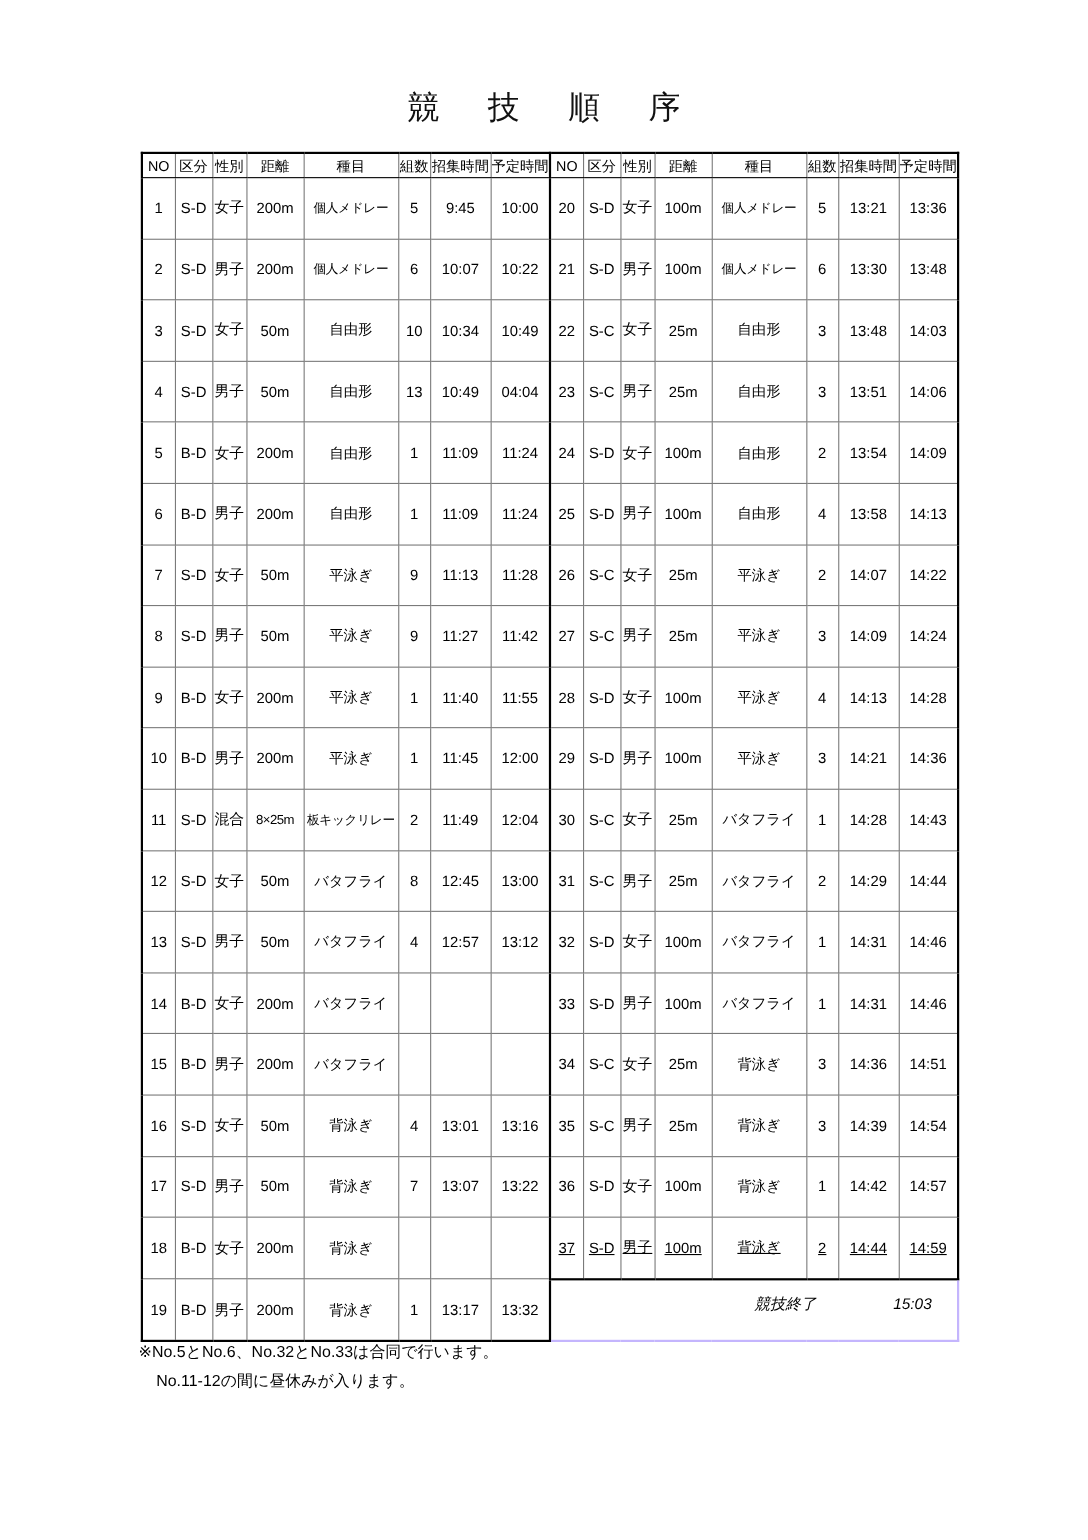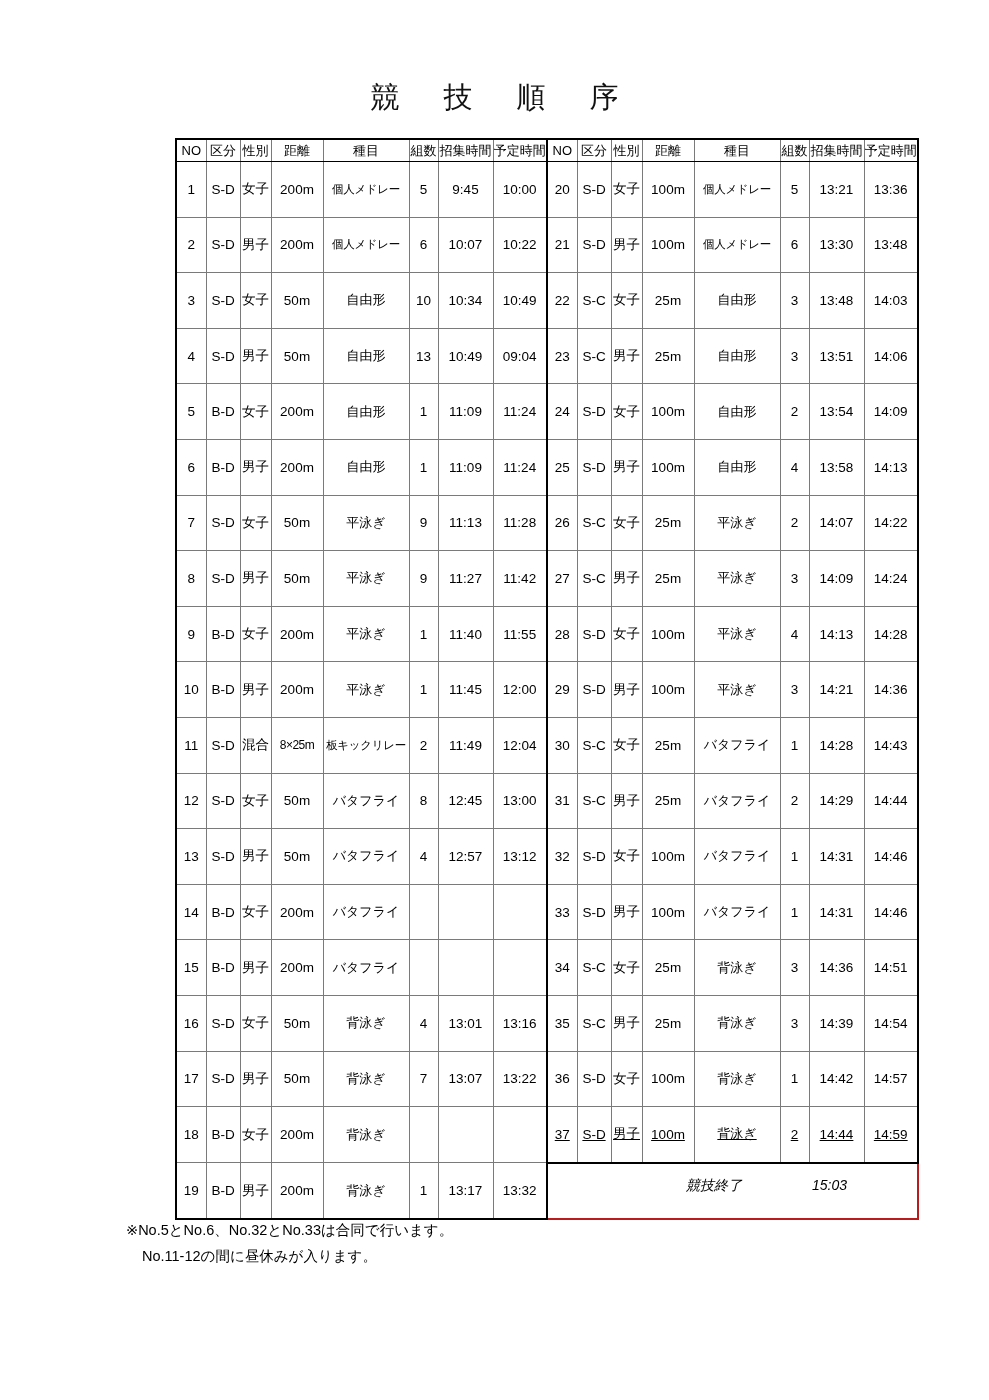--- a/index.html
+++ b/index.html
@@ -69,22 +69,21 @@
     line-height: 21px;
     font-size: 13px;
   }
 
   table.schedule tr.data-row td {
     height: 54.6px;
   }
 
   
   table.schedule {
-    border: 2px solid #b91c1c;
-    margin-left: 47px;
+    border: 2px solid #c4b5fd;
   }
   table.schedule th:first-child,
   table.schedule td:first-child {
     border-left: 2px solid #000;
   }
   table.schedule th:last-child,
   table.schedule td:last-child {
     border-right: 2px solid #000;
   }
   table.schedule thead th {
@@ -270,21 +269,21 @@
             <td class=" right-cell">14:03</td>
           </tr>
           <tr class="data-row">
             <td class=" left-cell">4</td>
             <td class=" left-cell">S-D</td>
             <td class=" left-cell">男子</td>
             <td class="dist  left-cell">50m</td>
             <td class="event  left-cell">自由形</td>
             <td class=" left-cell">13</td>
             <td class=" left-cell">10:49</td>
-            <td class="half-end left-cell">09:04</td>
+            <td class="half-end left-cell">04:04</td>
             <td class="half-start right-cell">23</td>
             <td class=" right-cell">S-C</td>
             <td class=" right-cell">男子</td>
             <td class="dist right-cell">25m</td>
             <td class="event  right-cell">自由形</td>
             <td class=" right-cell">3</td>
             <td class=" right-cell">13:51</td>
             <td class=" right-cell">14:06</td>
           </tr>
           <tr class="data-row">

